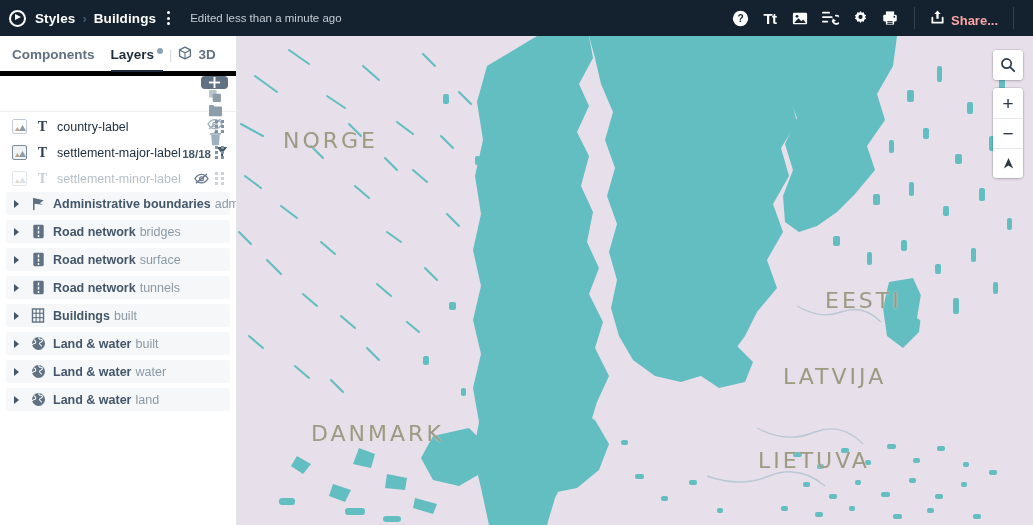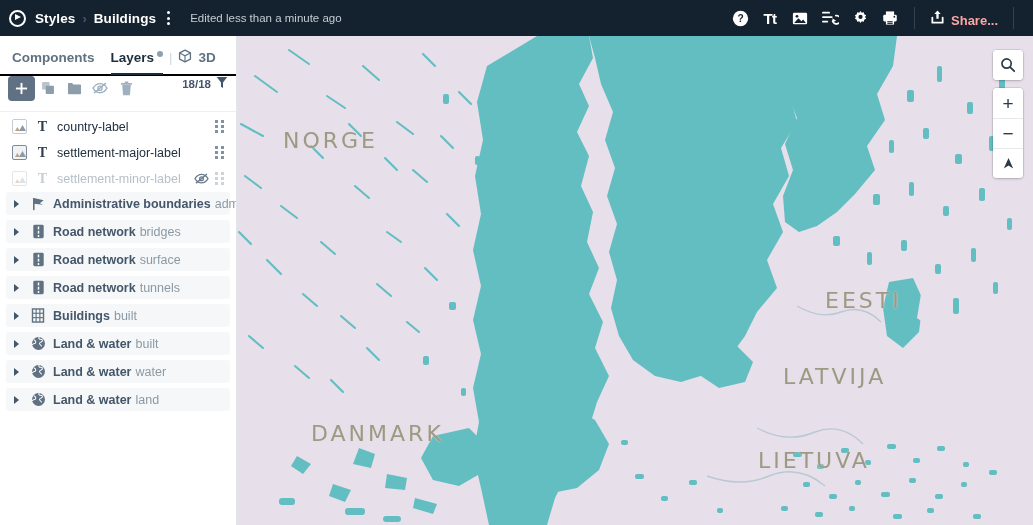--- a/index.html
+++ b/index.html
@@ -75,21 +75,21 @@
   
   .sidebar {
     position: absolute; left: 0; top: 36px;
     width: 237px; height: 489px;
     background: #ffffff;
     border-right: 1px solid #e3e6e8;
     display: flex; flex-direction: column;
   }
   .tabs {
     height: 40px; display: flex; align-items: flex-end;
-    padding: 0 12px; border-bottom: 2px solid #000000;
+    padding: 0 12px; border-bottom: 5px solid #000000;
     position: relative;
   }
   .tab {
     font-size: 13.5px; font-weight: bold; color: #5f7182;
     padding: 0 0 9px 0; cursor: pointer; position: relative;
     display: flex; align-items: flex-end; gap: 2px;
   }
   .tab.active { color: #1d2d3c; }
   .tab.active::after {
     content: ""; position: absolute; left: 0; right: 0; bottom: -1px;
@@ -99,22 +99,22 @@
   .tab-dot {
     width: 6px; height: 6px; border-radius: 50%;
     background: #8aa1b4; display: inline-block;
     position: relative; top: -8px; margin-left: 1px;
   }
   .tab-pipe { color: #cfd6dc; font-weight: normal; font-size: 13px; margin: 0 6px 0 6px; align-self: flex-end; padding-bottom: 9px;}
   .tab-3d-icon { display: inline-block; margin-right: 4px; position: relative; top: 1px; }
 
   
   .ltoolbar {
-    height: 36px; display: flex; align-items: flex-start;
-    padding: 0 8px 12px 8px; border-bottom: 1px solid #eceff1;
+    height: 36px; display: flex; align-items: flex-end;
+    padding: 0 8px 12px 8px; border-bottom: 1px solid #eceff1; flex-direction: column;
   }
   .lt-btn {
     width: 26px; height: 24px; display: flex; align-items: center;
     justify-content: center; cursor: pointer; color: #9fb0bf;
     border-radius: 4px;
   }
   .lt-btn.primary { background: #5f7182; color: #ffffff; width: 27px; height: 25px; }
   .lt-count {
     margin-left: auto; display: flex; align-items: center; gap: 5px;
     font-size: 11.5px; font-weight: bold; color: #44566a;

